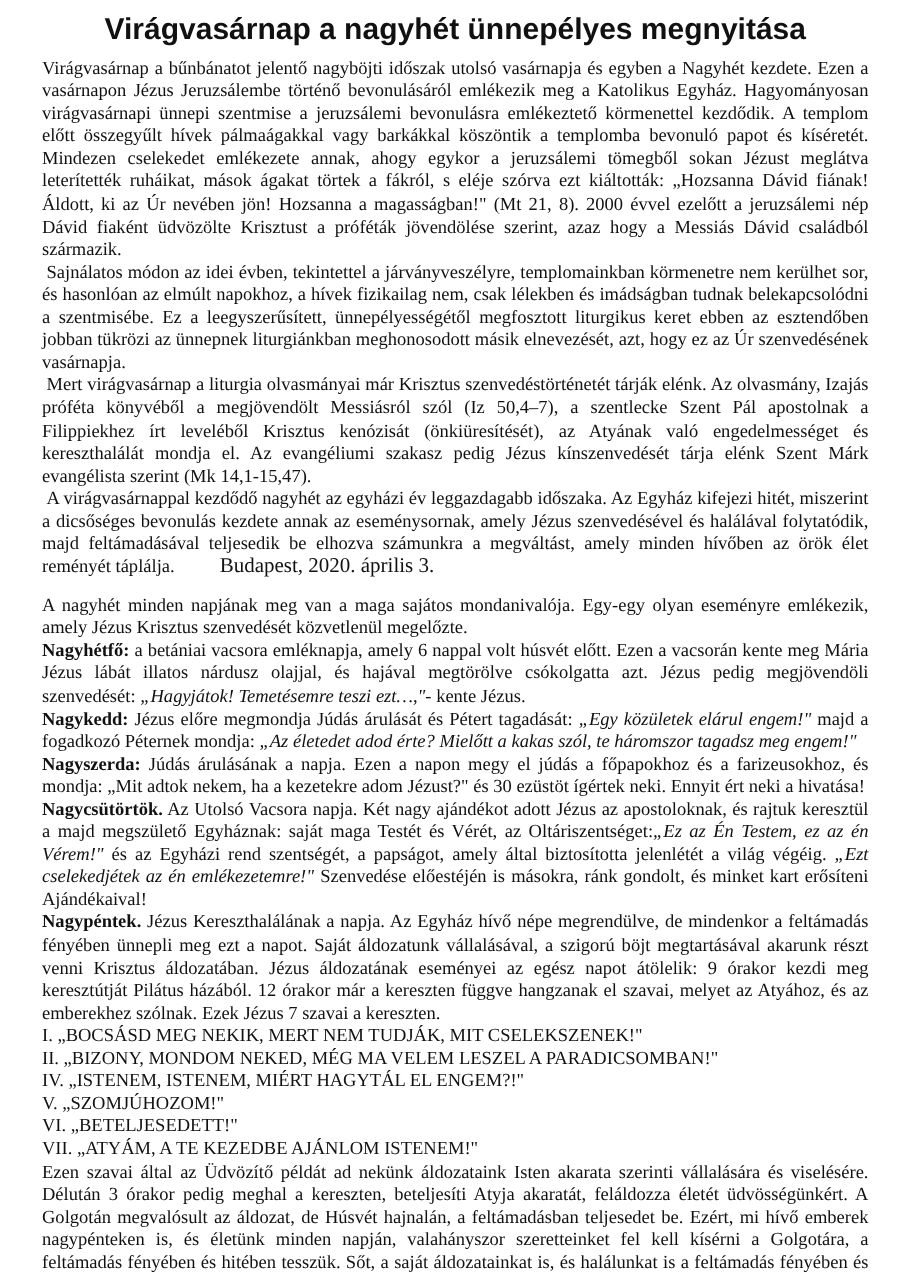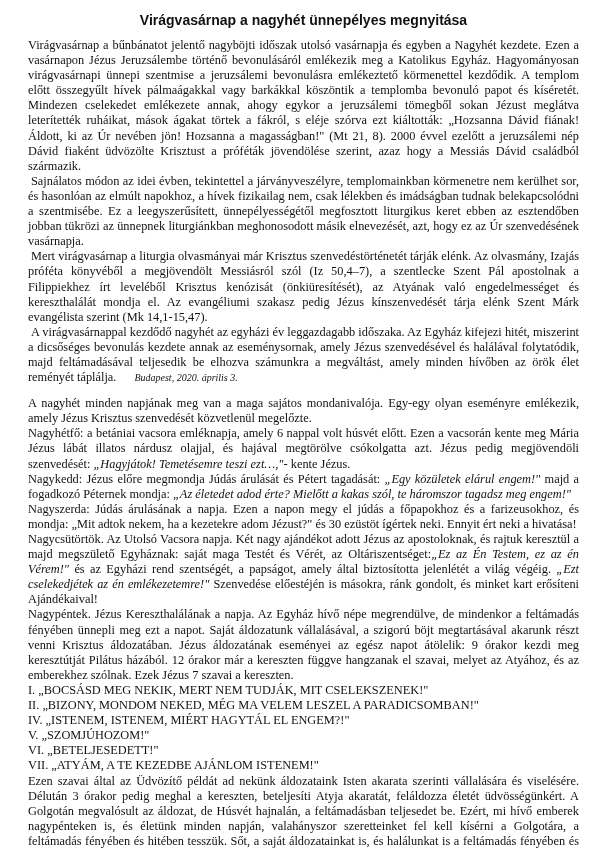--- a/index.html
+++ b/index.html
@@ -1,23 +1,23 @@
 <!DOCTYPE html>
 <html><head>
 <meta charset="utf-8">
 <style>
   html, body { margin: 0; padding: 0; background: #ffffff; }
   body { width: 600px; height: 848px; overflow: hidden; position: relative; }
   .page { position: absolute; left: 28px; top: 0; width: 551px; color: #111; font-family: "Liberation Serif", serif; font-size: 12.35px; line-height: 15.1px; }
-  h1 { font-family: "Liberation Sans", sans-serif; font-weight: bold; font-size: 14px; text-align: center; margin: 10px 0 8px 0; line-height: 20px; color: #111; }
+  h1 { font-family: "Liberation Sans", sans-serif; font-weight: bold; font-size: 20px; text-align: center; margin: 10px 0 8px 0; line-height: 20px; color: #111; }
   p { margin: 0; text-align: justify; }
   .indent { text-indent: 3px; }
-  .sig { font-size: 10px; margin-left: 18px; font-style: italic; }
+  .sig { font-size: 14px; margin-left: 30px; }
   .gap { height: 11px; }
-  b { font-weight: normal; }
+  b { font-weight: bold; }
   i { font-style: italic; }
 </style>
 </head>
 <body>
 
 <div class="page">
   <h1>Virágvasárnap a nagyhét ünnepélyes megnyitása</h1>
 
   <p>Virágvasárnap a bűnbánatot jelentő nagyböjti időszak utolsó vasárnapja és egyben a Nagyhét kezdete. Ezen a vasárnapon Jézus Jeruzsálembe történő bevonulásáról emlékezik meg a Katolikus Egyház. Hagyományosan virágvasárnapi ünnepi szentmise a jeruzsálemi bevonulásra emlékeztető körmenettel kezdődik. A templom előtt összegyűlt hívek pálmaágakkal vagy barkákkal köszöntik a templomba bevonuló papot és kíséretét. Mindezen cselekedet emlékezete annak, ahogy egykor a jeruzsálemi tömegből sokan Jézust meglátva leterítették ruháikat, mások ágakat törtek a fákról, s eléje szórva ezt kiáltották: „Hozsanna Dávid fiának! Áldott, ki az Úr nevében jön! Hozsanna a magasságban!" (Mt 21, 8). 2000 évvel ezelőtt a jeruzsálemi nép Dávid fiaként üdvözölte Krisztust a próféták jövendölése szerint, azaz hogy a Messiás Dávid családból származik.</p>
   <p class="indent">Sajnálatos módon az idei évben, tekintettel a járványveszélyre, templomainkban körmenetre nem kerülhet sor, és hasonlóan az elmúlt napokhoz, a hívek fizikailag nem, csak lélekben és imádságban tudnak belekapcsolódni a szentmisébe. Ez a leegyszerűsített, ünnepélyességétől megfosztott liturgikus keret ebben az esztendőben jobban tükrözi az ünnepnek liturgiánkban meghonosodott másik elnevezését, azt, hogy ez az Úr szenvedésének vasárnapja.</p>

